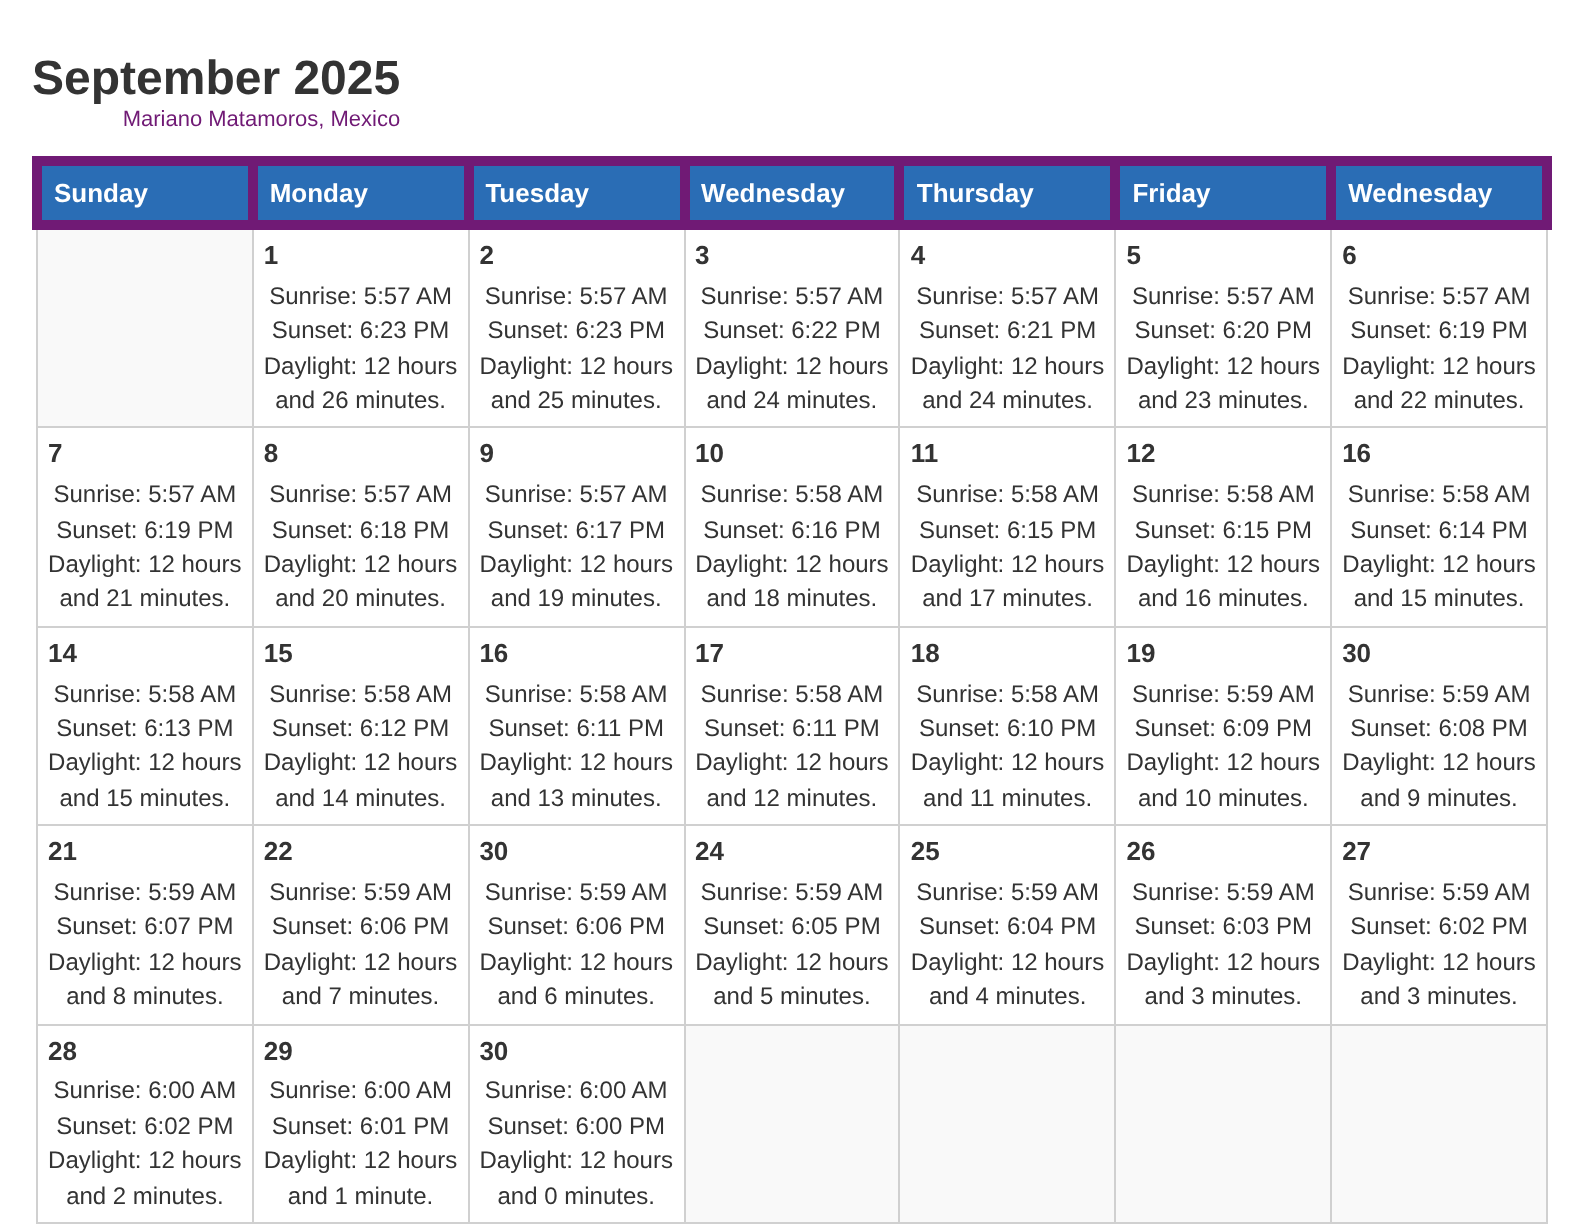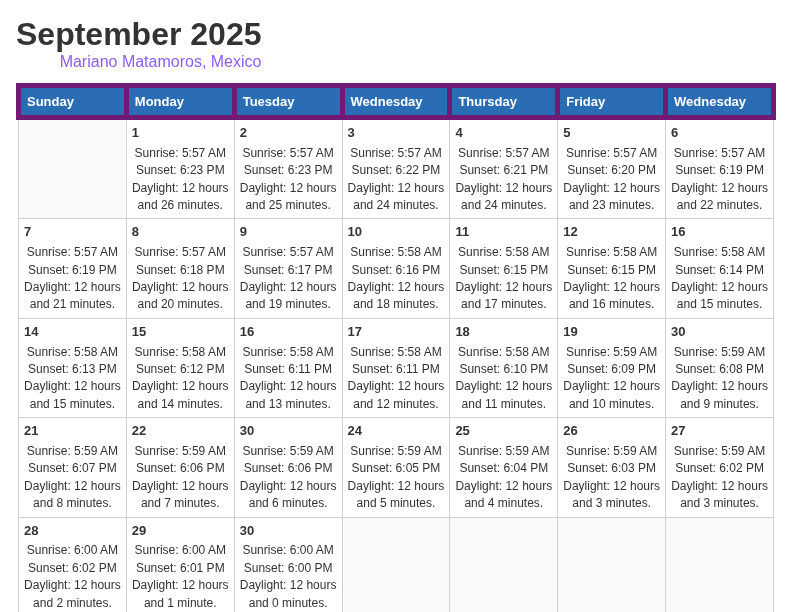--- a/index.html
+++ b/index.html
@@ -31,27 +31,28 @@
       color: #1a6bb5;
     }
     .logo-icon {
       width: 28px;
       height: 28px;
     }
     .title-block {
       text-align: right;
     }
     .month-title {
-      font-size: 32px;
+      font-size: 24px;
       font-weight: bold;
       color: #333;
+      margin-top: 10px;
     }
     .subtitle {
-      font-size: 16px;
-      color: #8b5cf6;
+      font-size: 11px;
+      color: #701a75;
     }
     table {
       width: 100%;
       border-collapse: collapse;
       font-size: 11px;
     }
     thead tr th {
       background-color: #2a6db5;
       color: #fff;
       text-align: left;

